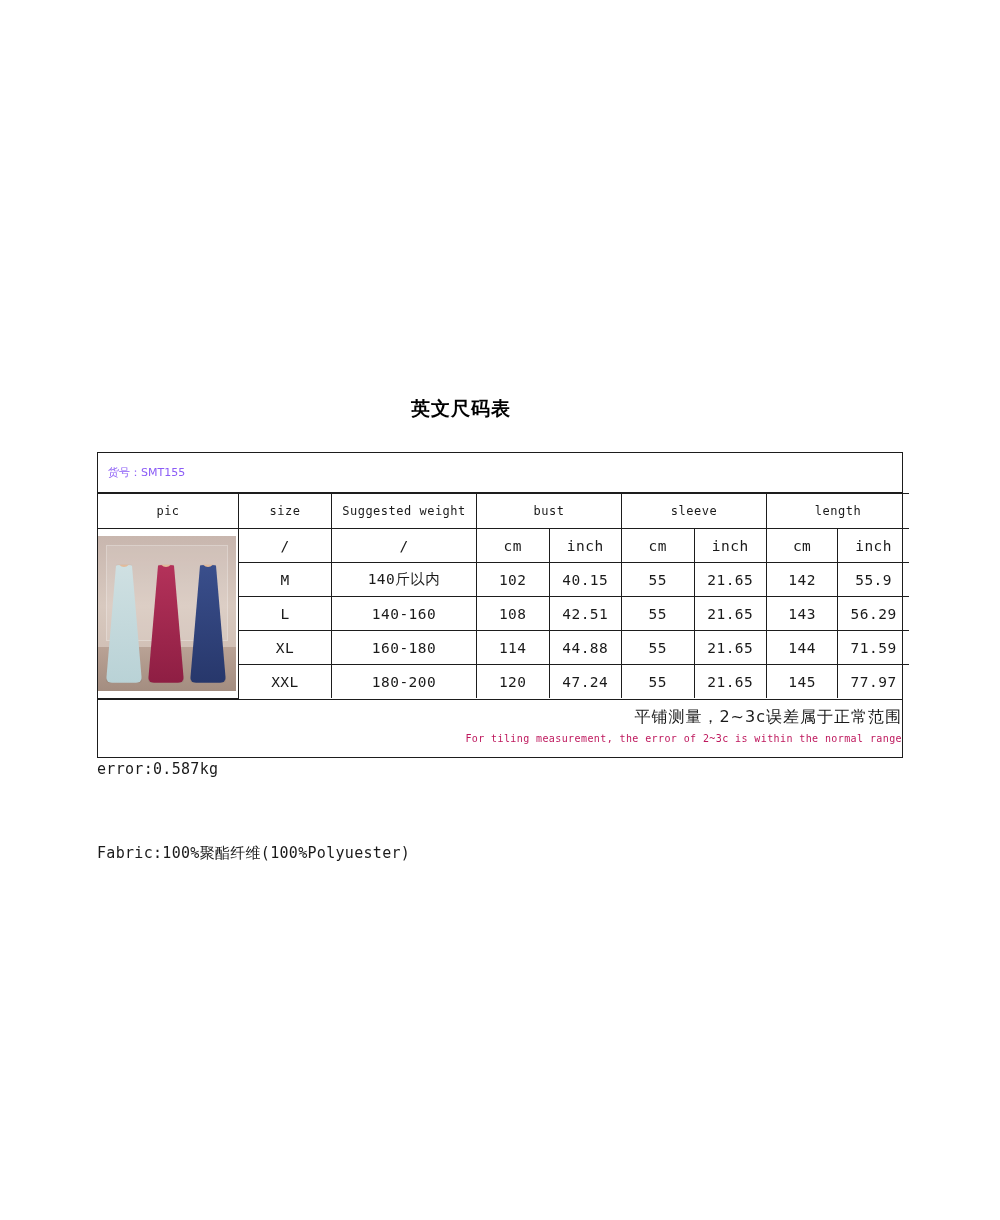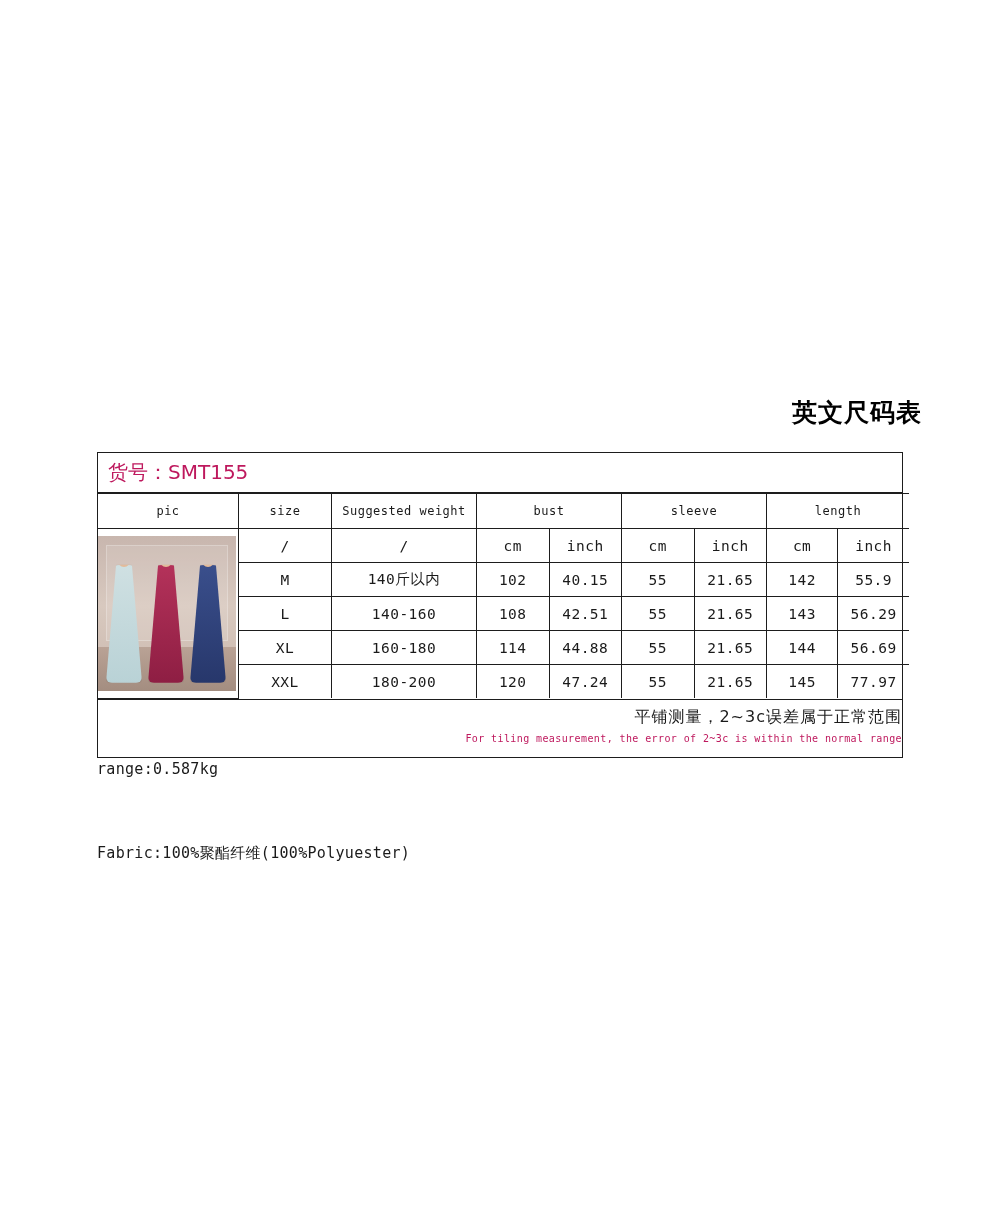--- a/index.html
+++ b/index.html
@@ -21,24 +21,24 @@
     left: 0; top: 0;
     width: 1000px;
     height: 1220px;
   }
 
   .title {
     position: absolute;
     left: 0;
     top: 396px;
     width: 922px;
-    text-align: right;
+    text-align: center;
     font-family: "DejaVu Sans", sans-serif;
     font-weight: bold;
-    font-size: 25px;
+    font-size: 19px;
     letter-spacing: 1px;
     color: #000;
   }
 
   .table-wrap {
     position: absolute;
     left: 97px;
     top: 452px;
     width: 806px;
     border: 1px solid #1d1d1d;
@@ -49,22 +49,22 @@
   .code-row {
     height: 40px;
     border-bottom: 1px solid #1d1d1d;
     display: flex;
     align-items: center;
     padding-left: 10px;
     box-sizing: border-box;
   }
   .code-row .code-text {
     font-family: "DejaVu Sans", sans-serif;
-    font-size: 20px;
-    color: #be185d;
+    font-size: 11px;
+    color: #8b5cf6;
   }
 
   table.size-table {
     width: 100%;
     border-collapse: collapse;
     table-layout: fixed;
     font-family: "DejaVu Sans Mono", monospace;
   }
   table.size-table td {
     border: 1px solid #1d1d1d;
@@ -232,21 +232,21 @@
         </tr>
 
         <tr>
           <td>XL</td>
           <td>160-180</td>
           <td>114</td>
           <td>44.88</td>
           <td>55</td>
           <td>21.65</td>
           <td>144</td>
-          <td>56.69</td>
+          <td>71.59</td>
         </tr>
 
         <tr>
           <td>XXL</td>
           <td>180-200</td>
           <td>120</td>
           <td>47.24</td>
           <td>55</td>
           <td>21.65</td>
           <td>145</td>
@@ -255,16 +255,16 @@
       </tbody>
     </table>
 
     <div class="note-row">
       <div class="note-cn">平铺测量，2~3c误差属于正常范围</div>
       <div class="note-en">For tiling measurement, the error of 2~3c is within the normal range</div>
     </div>
 
   </div>
 
-  <div class="meta-line meta-weight">range:0.587kg</div>
+  <div class="meta-line meta-weight">error:0.587kg</div>
   <div class="meta-line meta-fabric">Fabric:100%聚酯纤维(100%Polyuester)</div>
 
 </div>
 
 </body></html>

